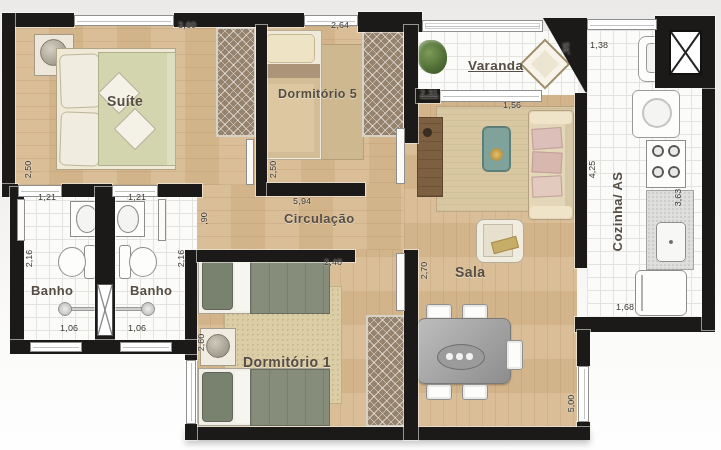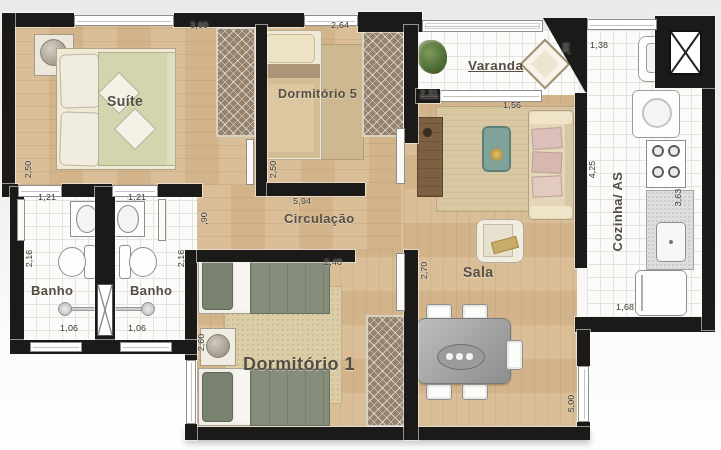--- a/index.html
+++ b/index.html
@@ -216,26 +216,26 @@
   <div class="door" style="left:396px;top:128px;width:9px;height:56px;"></div>
   <div class="door" style="left:396px;top:253px;width:9px;height:58px;"></div>
   <div class="door" style="left:17px;top:199px;width:8px;height:42px;"></div>
   <div class="door" style="left:158px;top:199px;width:8px;height:42px;"></div>
 
   <div class="room-label" style="left:107px;top:93px;font-size:14px;">Suíte</div>
   <div class="room-label" style="left:278px;top:87px;font-size:12.5px;">Dormitório 5</div>
   <div class="room-label" style="left:468px;top:58px;font-size:13.5px;text-decoration:underline;">Varanda</div>
   <div class="room-label v" style="left:547px;top:204px;width:140px;font-size:13px;">Cozinha/ AS</div>
   <div class="room-label" style="left:284px;top:211px;font-size:13px;">Circulação</div>
-  <div class="room-label" style="left:455px;top:264px;font-size:14px;margin-left:8px;">Sala</div>
+  <div class="room-label" style="left:455px;top:264px;font-size:14px;">Sala</div>
   <div class="room-label" style="left:31px;top:283px;font-size:13px;">Banho</div>
   <div class="room-label" style="left:130px;top:283px;font-size:13px;">Banho</div>
-  <div class="room-label" style="left:243px;top:354px;font-size:18px;text-align:right;">Dormitório 1</div>
-
-  <div class="dim" style="left:190px;top:21px;">3,60</div>
+  <div class="room-label" style="left:243px;top:354px;font-size:14px;text-align:right;">Dormitório 1</div>
+
+  <div class="dim" style="left:178px;top:21px;">3,60</div>
   <div class="dim" style="left:331px;top:21px;">2,64</div>
   <div class="dimv" style="left:13px;top:165px;">2,50</div>
   <div class="dimv" style="left:258px;top:165px;">2,50</div>
   <div class="dim" style="left:38px;top:193px;">1,21</div>
   <div class="dim" style="left:128px;top:193px;">1,21</div>
   <div class="dimv" style="left:14px;top:254px;">2,16</div>
   <div class="dimv" style="left:166px;top:254px;">2,16</div>
   <div class="dim" style="left:60px;top:324px;">1,06</div>
   <div class="dim" style="left:128px;top:324px;">1,06</div>
   <div class="dimv" style="left:189px;top:214px;">,90</div>

